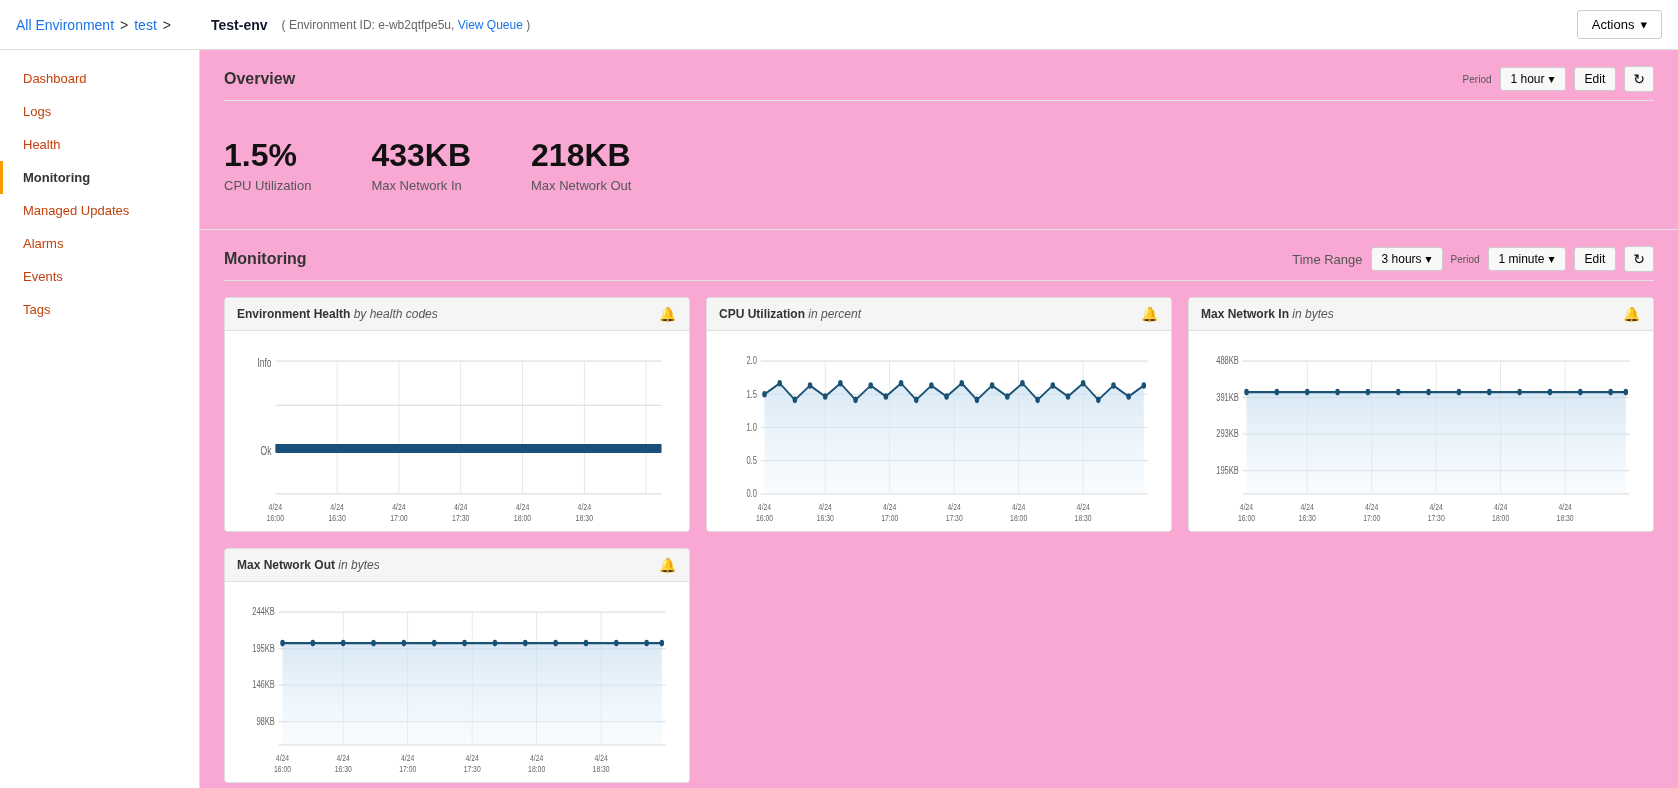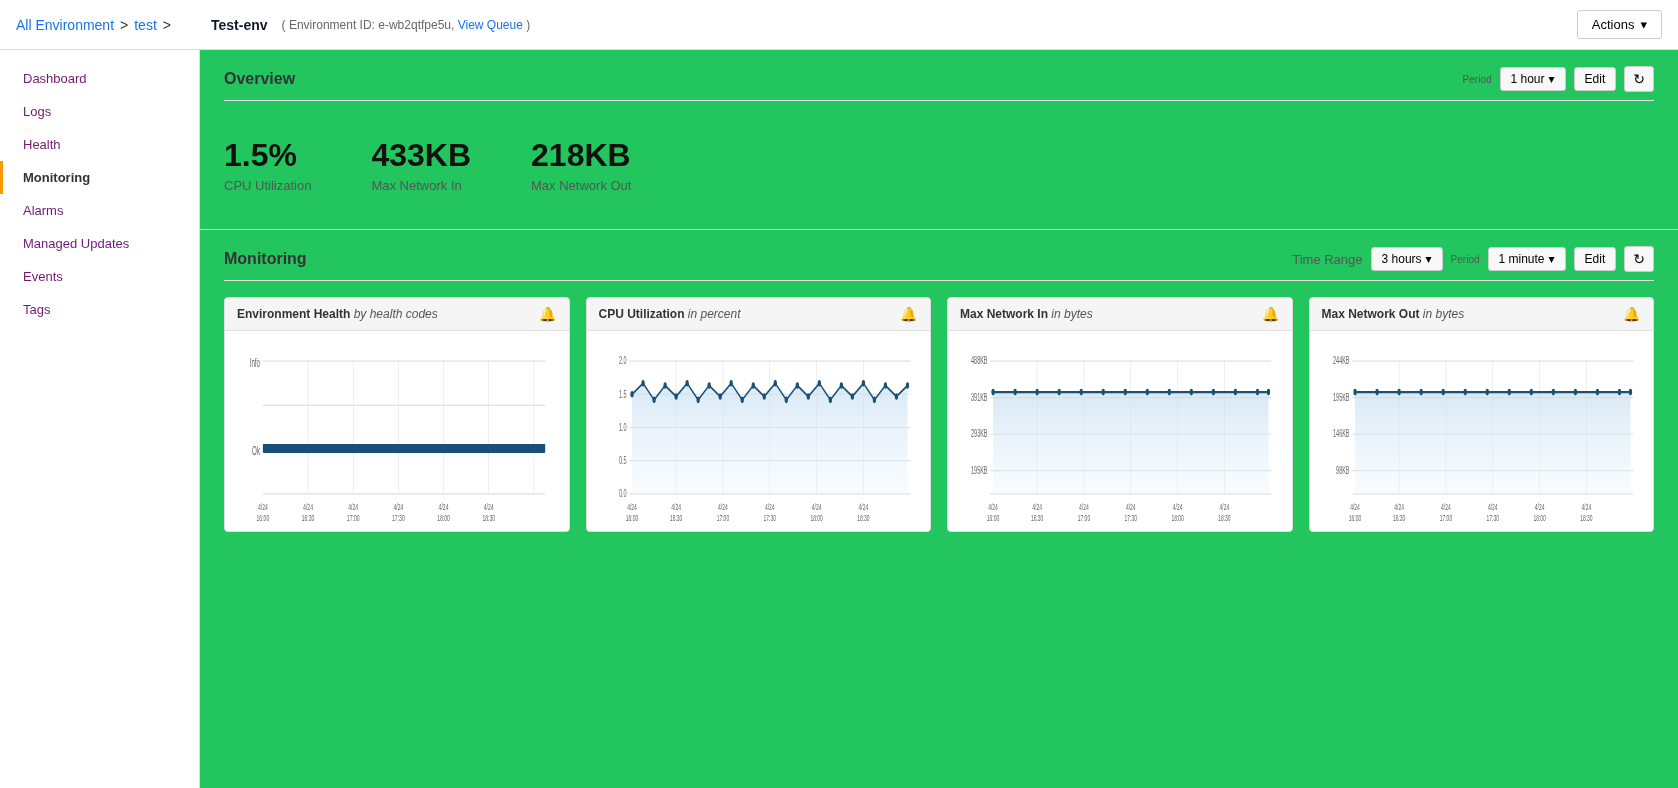--- a/index.html
+++ b/index.html
@@ -40,35 +40,35 @@
       width: 200px;
       min-width: 200px;
       border-right: 1px solid #ddd;
       padding: 12px 0;
       background: #fff;
     }
     .sidebar-item {
       padding: 9px 20px;
       cursor: pointer;
       font-size: 13px;
-      color: #701a75;
+      color: #c2410c;
       border-left: 3px solid transparent;
     }
     .sidebar-item.active {
       border-left: 3px solid #f90;
       color: #333;
       font-weight: 600;
     }
 
     
     .main-content {
       flex: 1;
       overflow-y: auto;
       padding: 0;
-      background: #22c55e;
+      background: #f9a8d4;
     }
 
     
     .overview-section {
       padding: 16px 24px;
       border-bottom: 1px solid #e0e0e0;
     }
     .section-header {
       display: flex;
       align-items: center;
@@ -114,21 +114,21 @@
       margin-bottom: 16px;
       border-bottom: 1px solid #e0e0e0;
       padding-bottom: 8px;
     }
     .monitoring-controls { display: flex; align-items: center; gap: 8px; }
     .time-range-label { font-size: 13px; color: #555; }
 
     
     .charts-grid {
       display: grid;
-      grid-template-columns: 1fr 1fr 1fr 1fr;
+      grid-template-columns: 1fr 1fr 1fr;
       gap: 16px;
     }
     .chart-card {
       border: 1px solid #ddd;
       border-radius: 4px;
       background: #fff;
       overflow: hidden;
     }
     .chart-header {
       display: flex;
@@ -173,22 +173,22 @@
   </button>
 </div>
 
 <div class="page-layout">
 
   <div class="sidebar">
     <div class="sidebar-item">Dashboard</div>
     <div class="sidebar-item">Logs</div>
     <div class="sidebar-item">Health</div>
     <div class="sidebar-item active">Monitoring</div>
+    <div class="sidebar-item">Managed Updates</div>
     <div class="sidebar-item">Alarms</div>
-    <div class="sidebar-item">Managed Updates</div>
     <div class="sidebar-item">Events</div>
     <div class="sidebar-item">Tags</div>
   </div>
 
   <div class="main-content">
 
     <div class="overview-section">
       <div class="section-header">
         <span class="section-title">Overview</span>
         <div class="section-controls">

